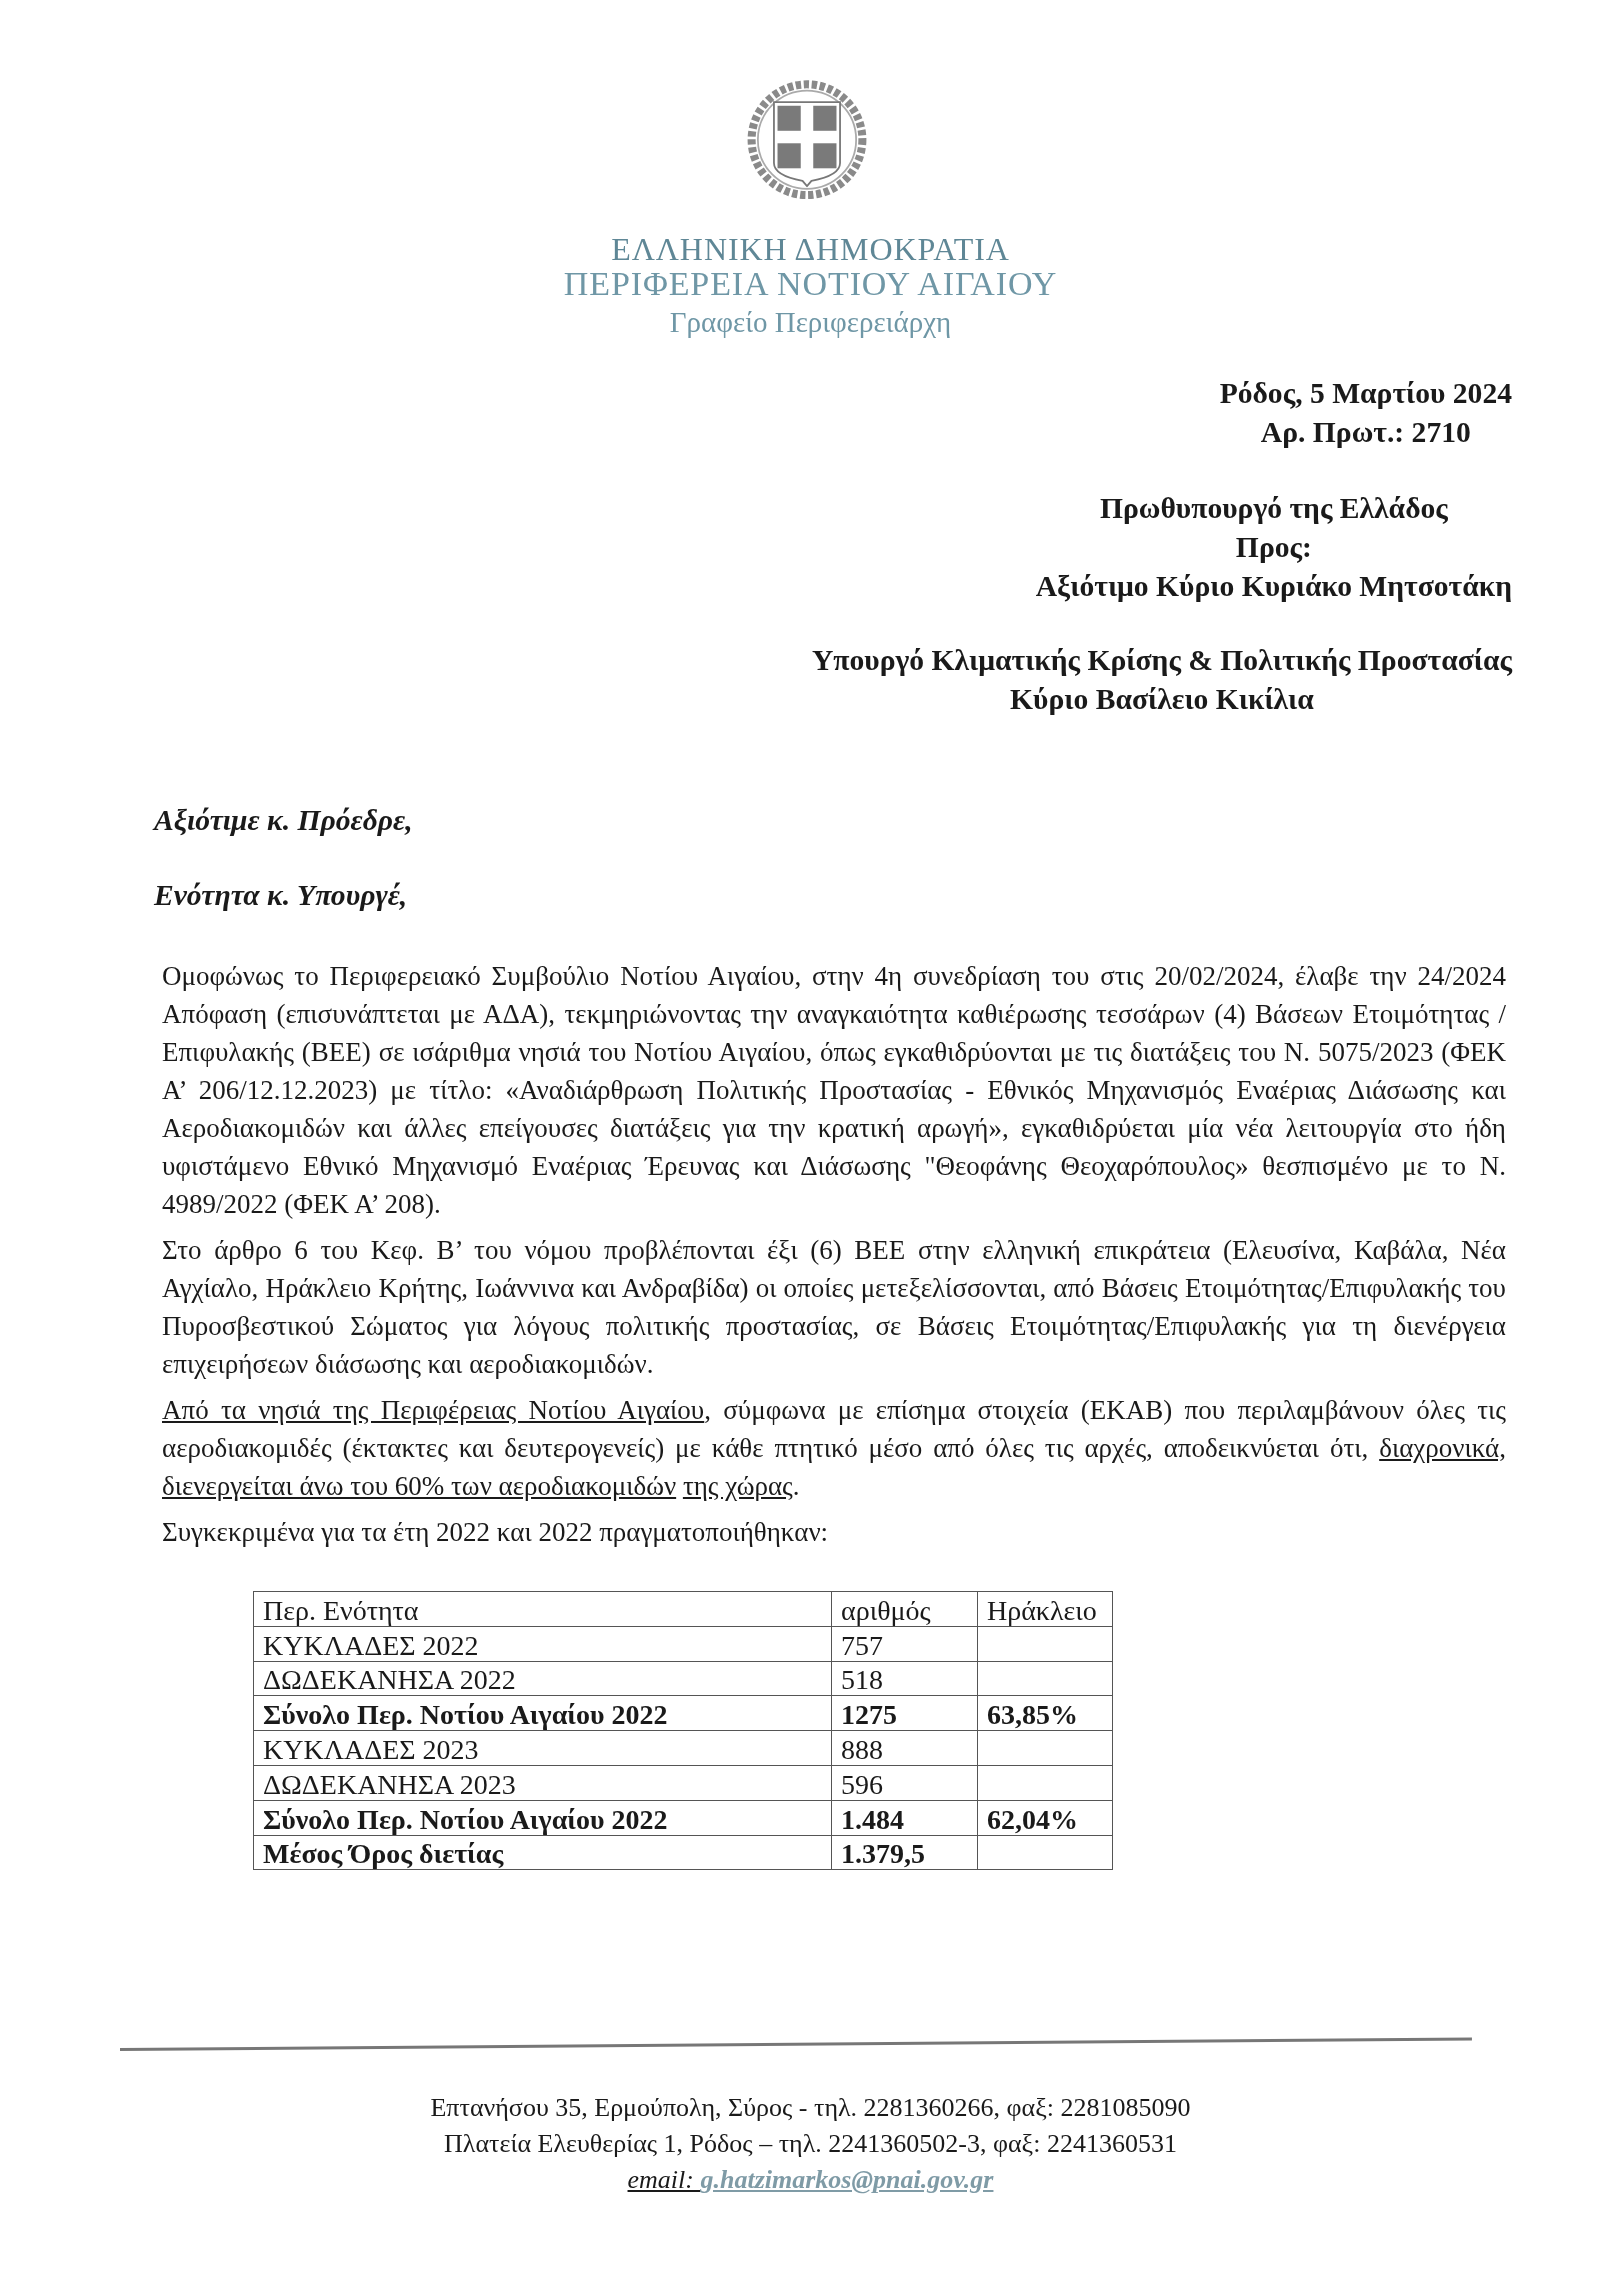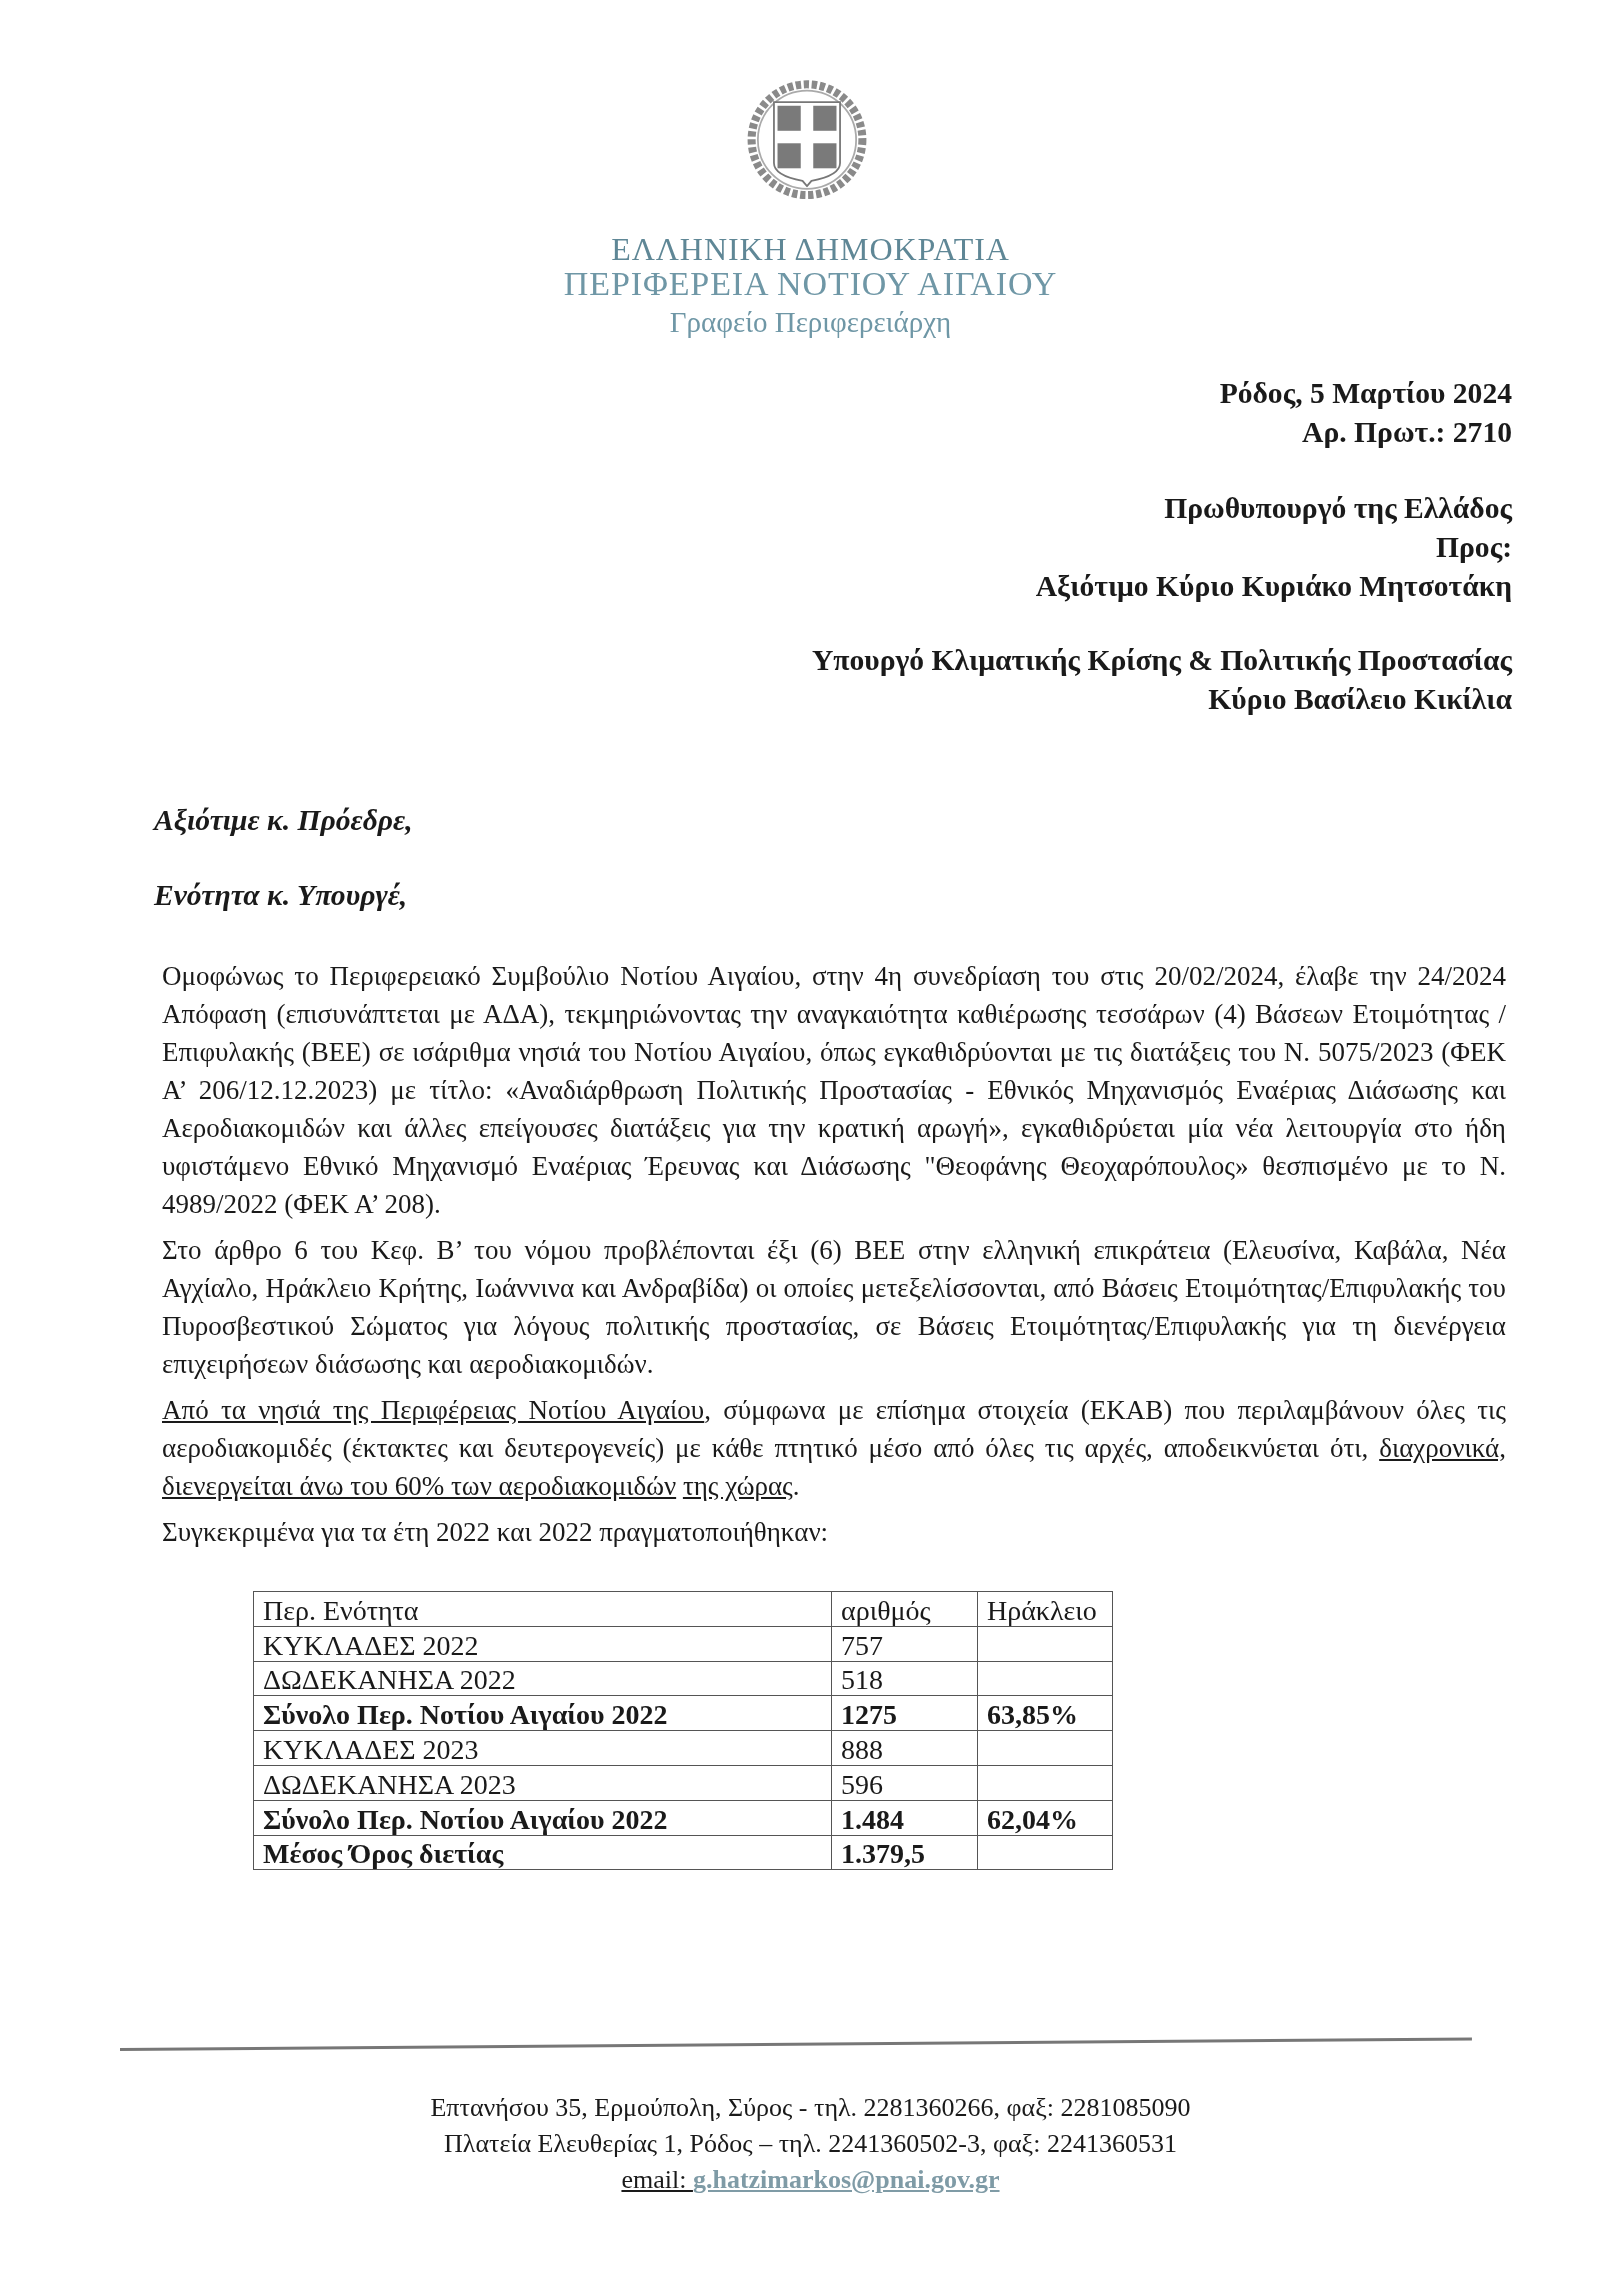--- a/index.html
+++ b/index.html
@@ -9,21 +9,21 @@
   
   .emblem { position: absolute; left: 740px; top: 75px; width: 134px; height: 133px; }
   .lh { position: absolute; left: 0; width: 1621px; text-align: center; font-family: "Liberation Serif", serif; margin-top: 36px; }
   .lh1 { top: 195px; font-size: 32px; letter-spacing: 0.9px; }
   .lh2 { top: 229px; font-size: 34px; letter-spacing: 0.9px; }
   .lh3 { top: 270px; font-size: 29px; }
   .lh .dark { color: #333333; }
   .lh .blue { color: #6f97a6; }
 
   
-  .rblock { position: absolute; right: 109px; text-align: right; font-weight: bold; font-size: 29.6px; line-height: 39px; }
+  .rblock { position: absolute; right: 109px; text-align: center; font-weight: bold; font-size: 29.6px; line-height: 39px; }
   .date-block { top: 374px; }
   .to-block { top: 489px; }
   .to2-block { top: 641px; }
 
   
   .sal { position: absolute; left: 154px; font-weight: bold; font-style: italic; font-size: 29.6px; text-align: right; }
   .sal1 { top: 804px; }
   .sal2 { top: 879px; }
 
   
@@ -37,21 +37,21 @@
   table.stats td.c1 { width: 559px; }
   table.stats td.c2 { width: 127px; }
   table.stats td.c3 { width: 116px; }
   table.stats tr.bold td { font-weight: bold; }
 
   
   .hr { position: absolute; left: 120px; top: 2048px; width: 1352px; height: 2.7px; background: #777; transform: rotate(-0.45deg); transform-origin: left center; }
   .foot { position: absolute; left: 0; width: 1621px; text-align: center; font-size: 26px; line-height: 36px; }
   .f1 { top: 2090px; }
   .f2 { top: 2126px; }
-  .f3 { top: 2162px; }
+  .f3 { top: 2162px; font-style: italic; }
   .email-label { text-decoration: underline; }
   .email-addr { color: #7f9ba6; text-decoration: underline; font-weight: bold; }
 </style>
 </head>
 <body>
 
 <svg class="emblem" viewBox="0 0 150 148">
   <circle cx="75" cy="72" r="62" fill="none" stroke="#8a8a8a" stroke-width="9" stroke-dasharray="6 3"></circle>
   <circle cx="75" cy="72" r="55" fill="none" stroke="#aaaaaa" stroke-width="2"></circle>
   <path d="M38 30 H112 V98 Q112 112 80 118 L75 124 L70 118 Q38 112 38 98 Z" fill="#ffffff" stroke="#777" stroke-width="2"></path>

